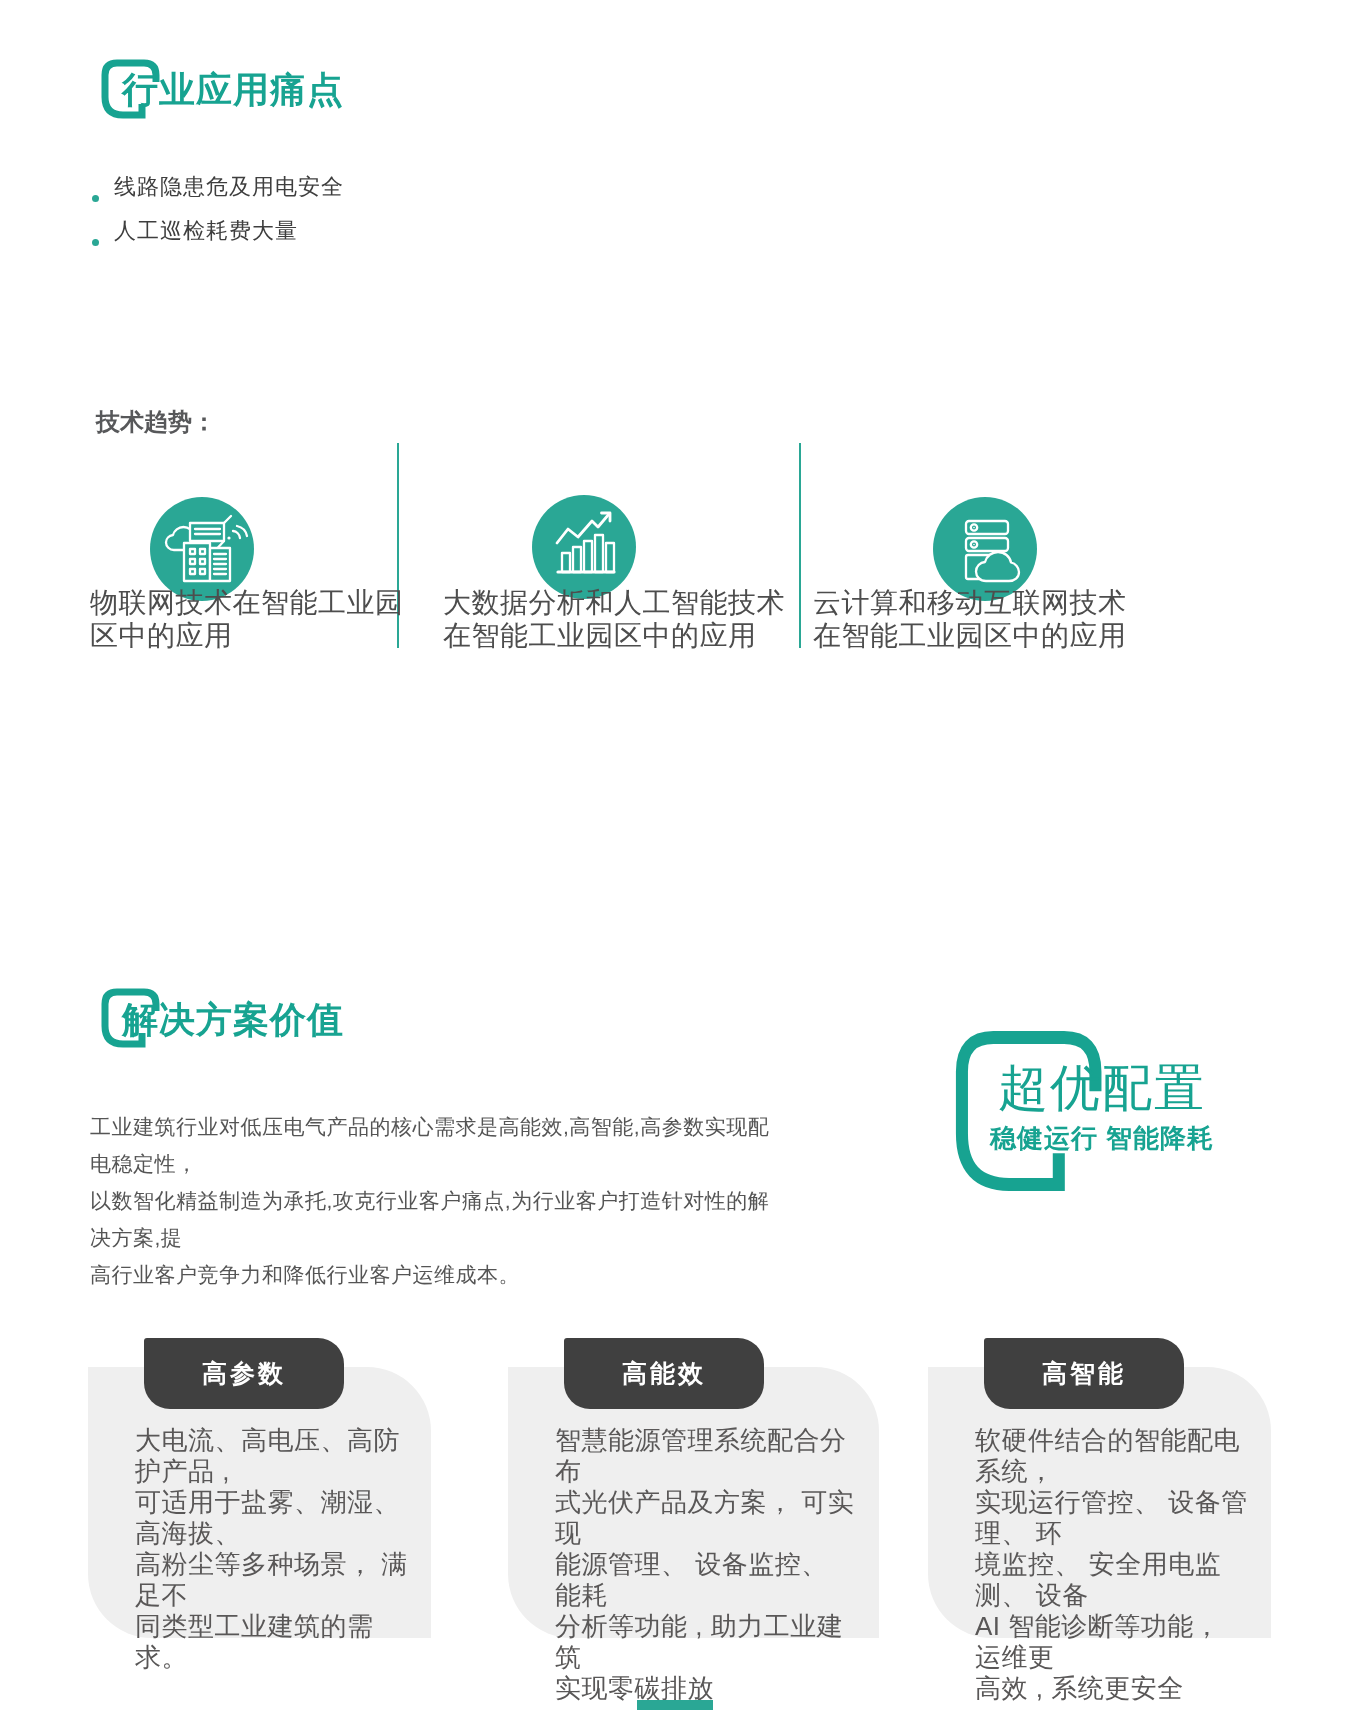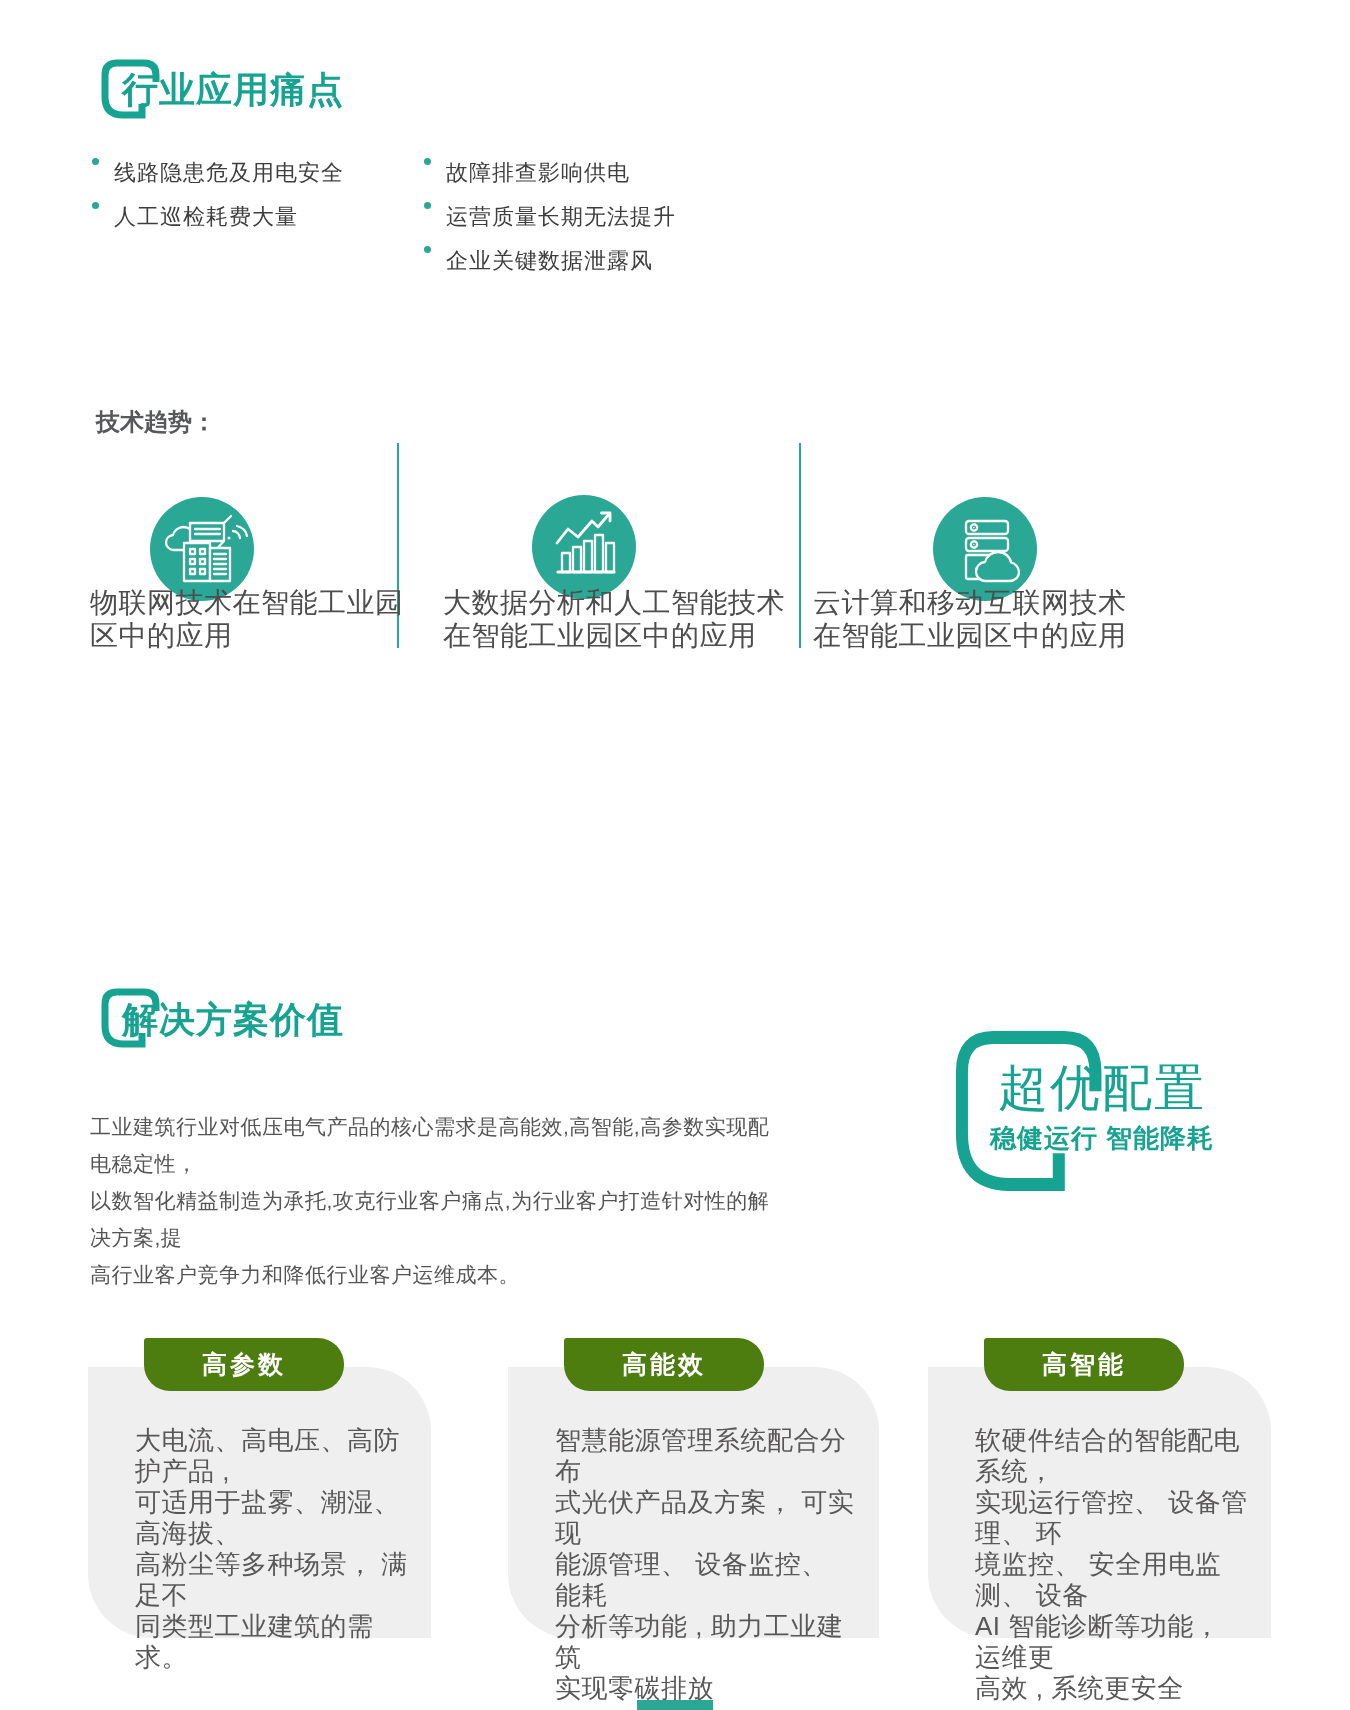--- a/index.html
+++ b/index.html
@@ -5,21 +5,21 @@
   html,body{margin:0;padding:0;background:#ffffff;}
   .page{position:relative;width:1350px;height:1710px;background:#ffffff;overflow:hidden;
         font-family:"Liberation Sans",sans-serif;}
 
   
   .bracket{position:absolute;}
   .sec-title{position:absolute;margin:0;font-size:36px;font-weight:bold;color:#17A391;letter-spacing:1px;}
 
   
   .bullets{position:absolute;list-style:none;margin:0;padding:0;}
-  .bullets li{height:44px;display:flex;align-items:flex-start;font-size:22px;color:#3E3E3E;letter-spacing:1px;}
+  .bullets li{height:44px;display:flex;align-items:flex-end;font-size:22px;color:#3E3E3E;letter-spacing:1px;}
   .bullets .dot{width:7px;height:7px;border-radius:50%;background:#2AA795;margin-right:15px;flex:0 0 auto;}
 
   
   .trends-label{position:absolute;left:96px;top:406px;font-size:24px;font-weight:bold;color:#57585A;}
   .trend-circle{position:absolute;width:104px;height:104px;border-radius:50%;background:#2AA795;
                 display:flex;align-items:center;justify-content:center;}
   .v-divider{position:absolute;top:443px;height:205px;width:2px;background:#2AA795;}
   .trend-label{position:absolute;font-size:28px;line-height:33px;color:#4D4D4D;white-space:pre-line;letter-spacing:0.5px;}
 
   
@@ -29,21 +29,21 @@
   
   .badge{position:absolute;left:941px;top:1015px;width:290px;height:195px;}
   .badge-frame{position:absolute;left:0;top:0;}
   .badge-title{position:absolute;left:52px;top:40px;width:218px;text-align:center;
                font-size:50px;font-weight:normal;color:#17A391;letter-spacing:2px;}
   .badge-sub{position:absolute;left:44px;top:106px;width:234px;text-align:center;
              font-size:26px;font-weight:bold;color:#17A391;letter-spacing:1px;white-space:nowrap;}
 
   
   .card{position:absolute;top:1367px;width:343px;height:271px;background:#EFEFEF;border-radius:0 64px 0 64px;}
-  .card-tab{position:absolute;left:56px;top:-29px;width:200px;height:53px;background:#4d7c0f;
+  .card-tab{position:absolute;left:56px;top:-29px;width:200px;height:71px;background:#404040;
             border-radius:3px 26px 26px 26px;color:#ffffff;font-size:25px;font-weight:bold;
             display:flex;align-items:center;justify-content:center;letter-spacing:3px;}
   .card-body{position:absolute;left:47px;top:58px;right:18px;font-size:26px;line-height:31px;
              color:#595757;white-space:pre-line;letter-spacing:0.5px;}
 
   .footer-accent{position:absolute;left:637px;top:1700px;width:76px;height:10px;background:#2AA795;}
 
   svg{display:block;}
 </style>
 </head>
@@ -62,34 +62,20 @@
     <li>
       <span class="dot"></span>
       <span>线路隐患危及用电安全</span>
     </li>
     <li>
       <span class="dot"></span>
       <span>人工巡检耗费大量</span>
     </li>
   </ul>
 
-  <ul class="bullets" style="left:424px;top:158px;">
-    <li>
-      <span class="dot"></span>
-      <span>故障排查影响供电</span>
-    </li>
-    <li>
-      <span class="dot"></span>
-      <span>运营质量长期无法提升</span>
-    </li>
-    <li>
-      <span class="dot"></span>
-      <span>企业关键数据泄露风</span>
-    </li>
-  </ul>
 
   <div class="trends-label">技术趋势：</div>
 
   <div class="trend-circle" style="left:150px;top:497px;">
     <svg width="104" height="104" viewBox="0 0 104 104" stroke="#ffffff" stroke-width="2.3" fill="none" stroke-linecap="round" stroke-linejoin="round">
       <path d="M24 53 c-4.5 0 -8 -3.5 -8 -7.5 c0 -4 3 -7 7 -7.5 c1 -4.5 5.5 -8 10.5 -8 c5 0 9.5 3.5 10.5 8 c3.5 0.8 6 3.8 6 7.2 c0 4.3 -3.5 7.8 -8 7.8 Z"></path>
       <rect x="40" y="26" width="34" height="18" fill="#2AA795"></rect>
       <path d="M45 32 H70 M45 37 H70"></path>
       <path d="M74 26 L81 19"></path>
       <path d="M74 44 L62 57"></path>

